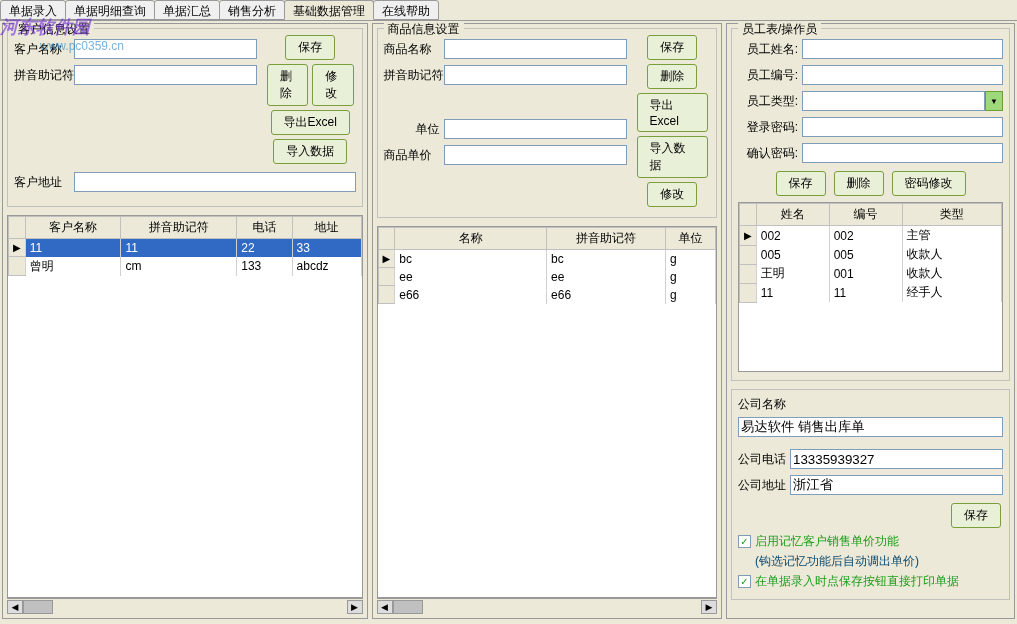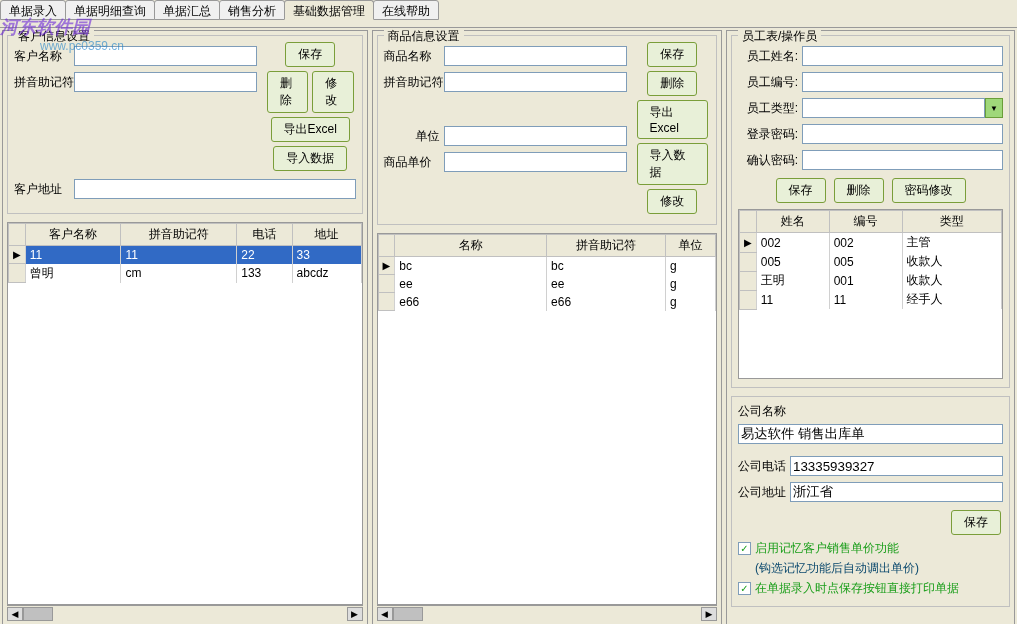--- a/index.html
+++ b/index.html
@@ -1,17 +1,17 @@
 <!DOCTYPE html>
 <html><head>
 <meta charset="utf-8">
 <style>
 * { box-sizing: border-box; margin: 0; padding: 0; }
 body { font-family: "SimSun", "Microsoft YaHei", sans-serif; font-size: 12px; background: #ece9d8; width: 1017px; height: 624px; overflow: hidden; position: relative; }
-.tabs { display: flex; background: #ece9d8; border-bottom: 1px solid #999; height: 28px; }
+.tabs { display: flex; background: #ece9d8; border-bottom: 1px solid #999; height: 21px; }
 .tab { padding: 2px 8px; border: 1px solid #999; background: #f0f0f0; cursor: pointer; margin-right: -1px; border-top-left-radius: 3px; border-top-right-radius: 3px; height: 20px; }
 .tab.active { background: #ece9d8; border-bottom: 1px solid #ece9d8; position: relative; z-index: 1; }
 .watermark { position: absolute; top: 15px; left: 0; opacity: 0.6; z-index: 100; pointer-events: none; }
 .watermark .logo { font-size: 18px; color: #6d28d9; font-weight: bold; font-style: italic; }
 .watermark .url { font-size: 12px; color: #1a7fc7; margin-left: 40px; }
 .main { display: flex; gap: 4px; padding: 2px; height: 600px; }
 .panel { background: #ece9d8; border: 1px solid #999; padding: 4px; display: flex; flex-direction: column; }
 .panel1 { width: 389px; }
 .panel2 { width: 373px; }
 .panel3 { flex: 1; }

